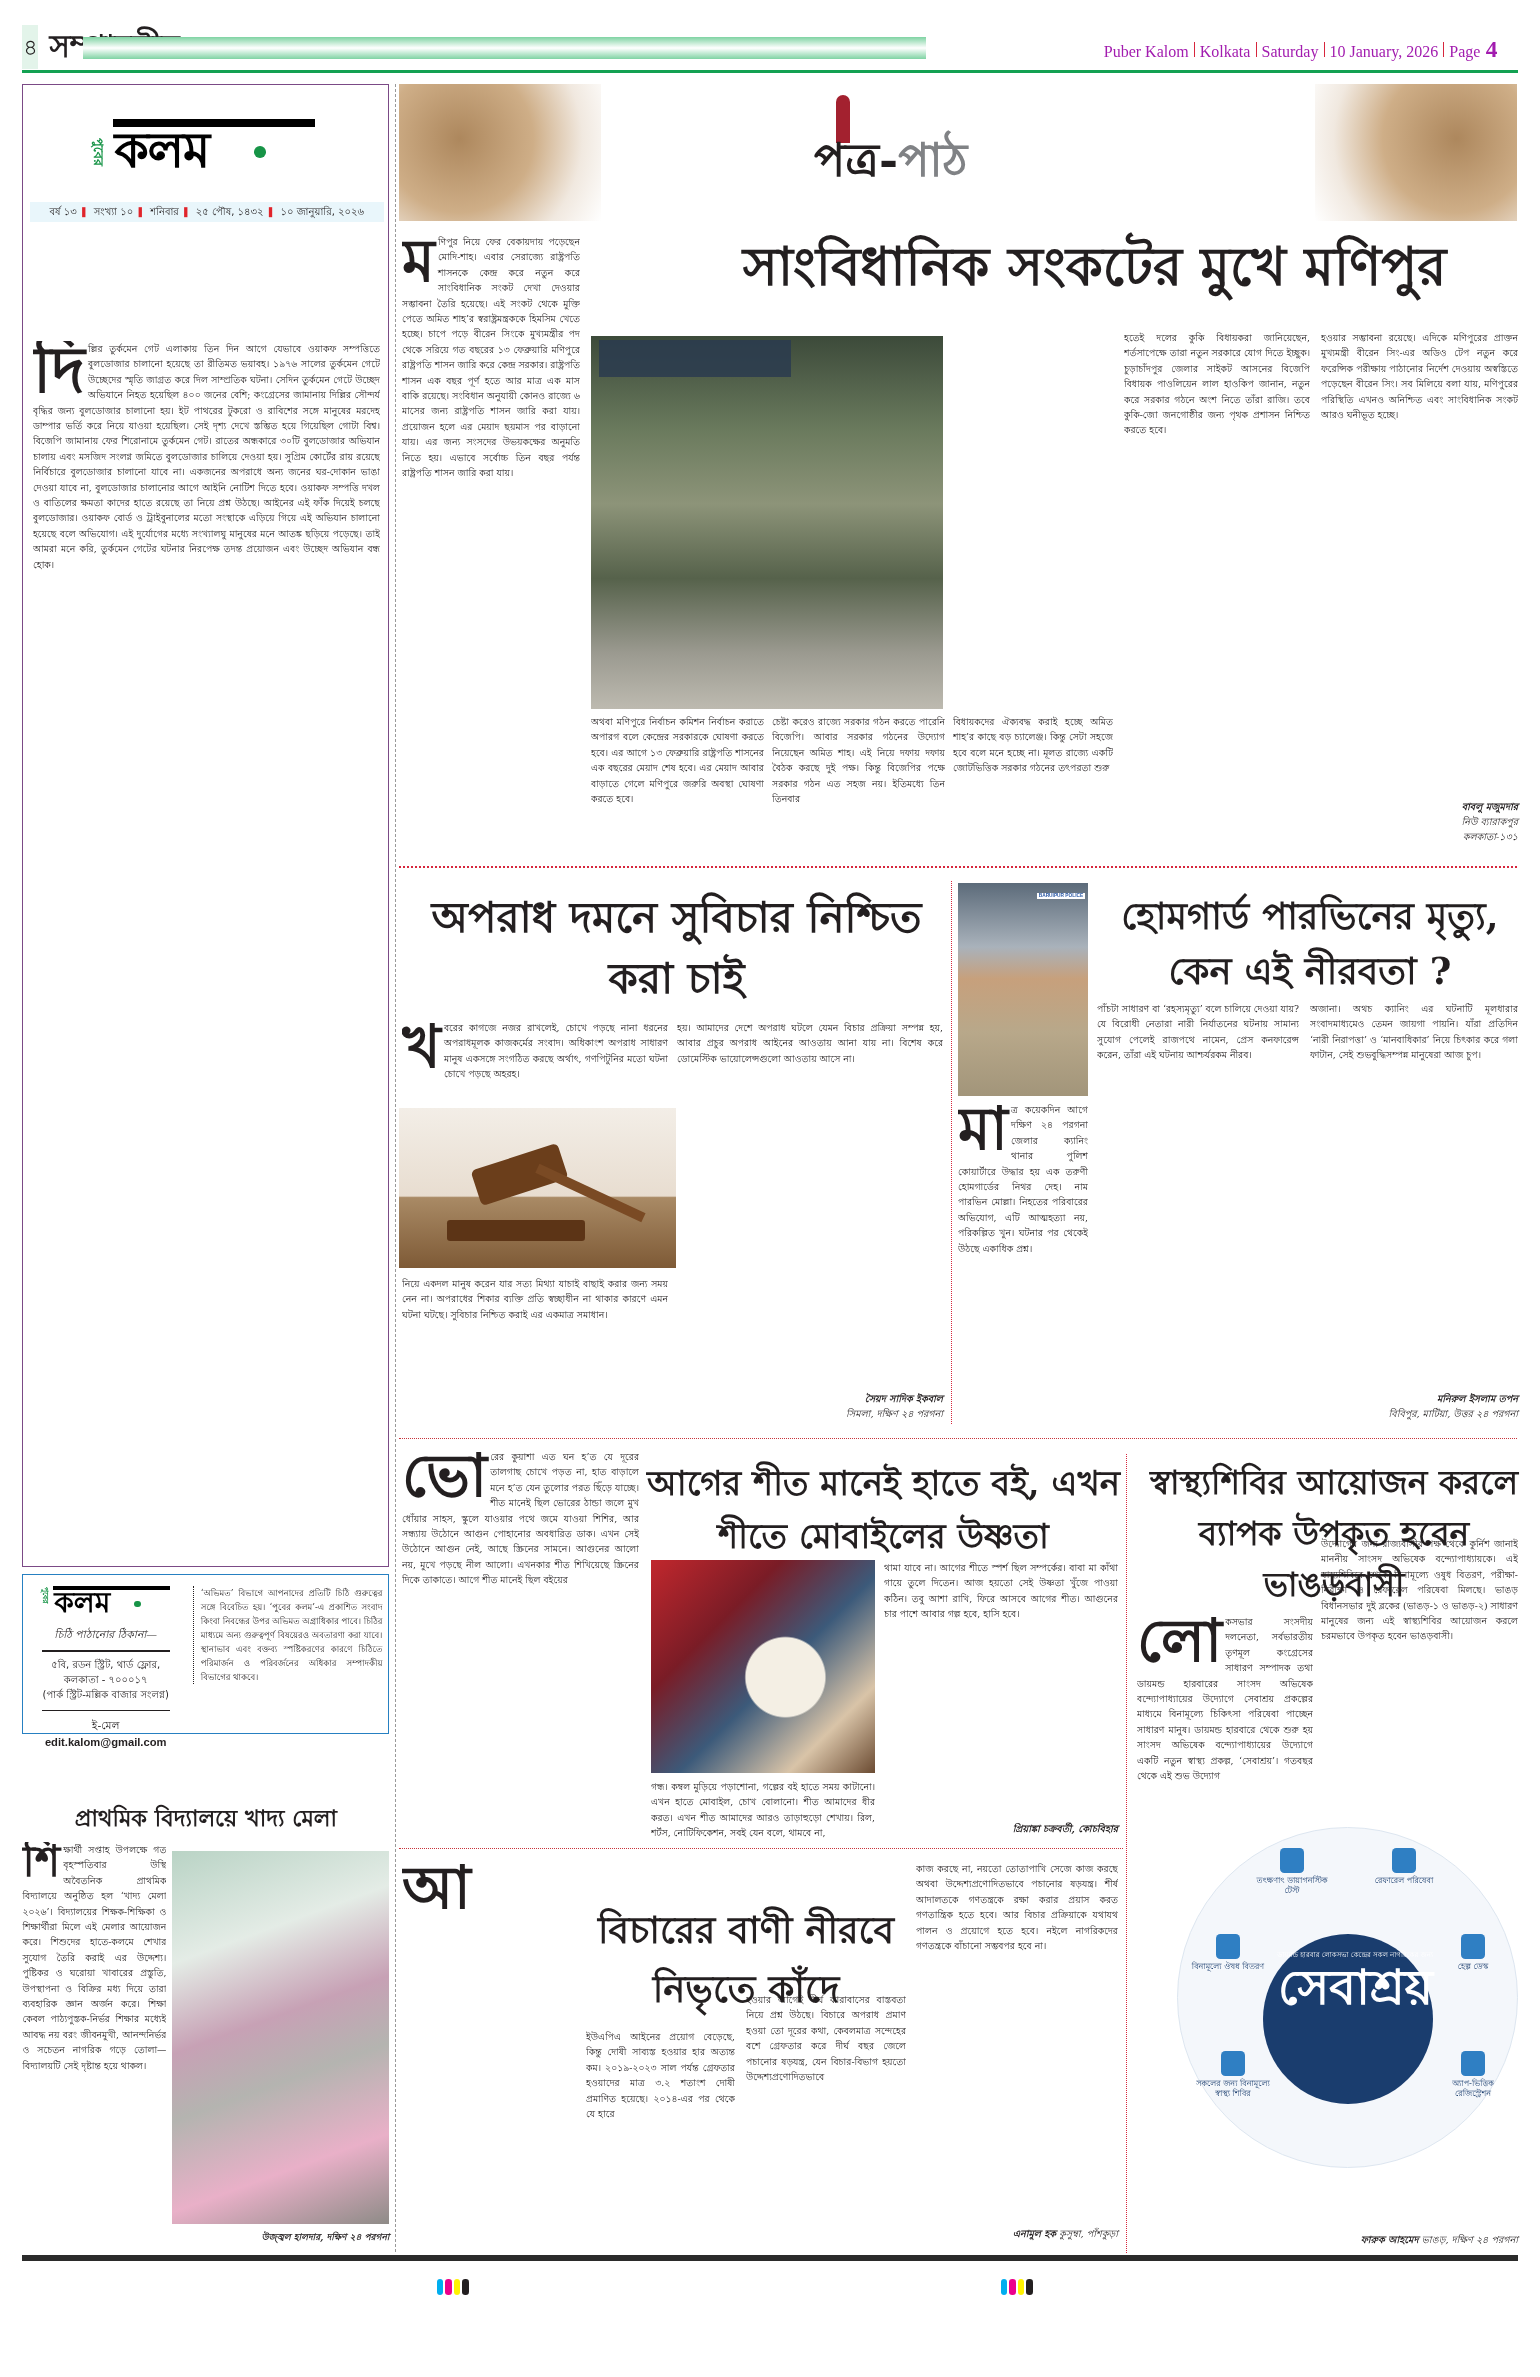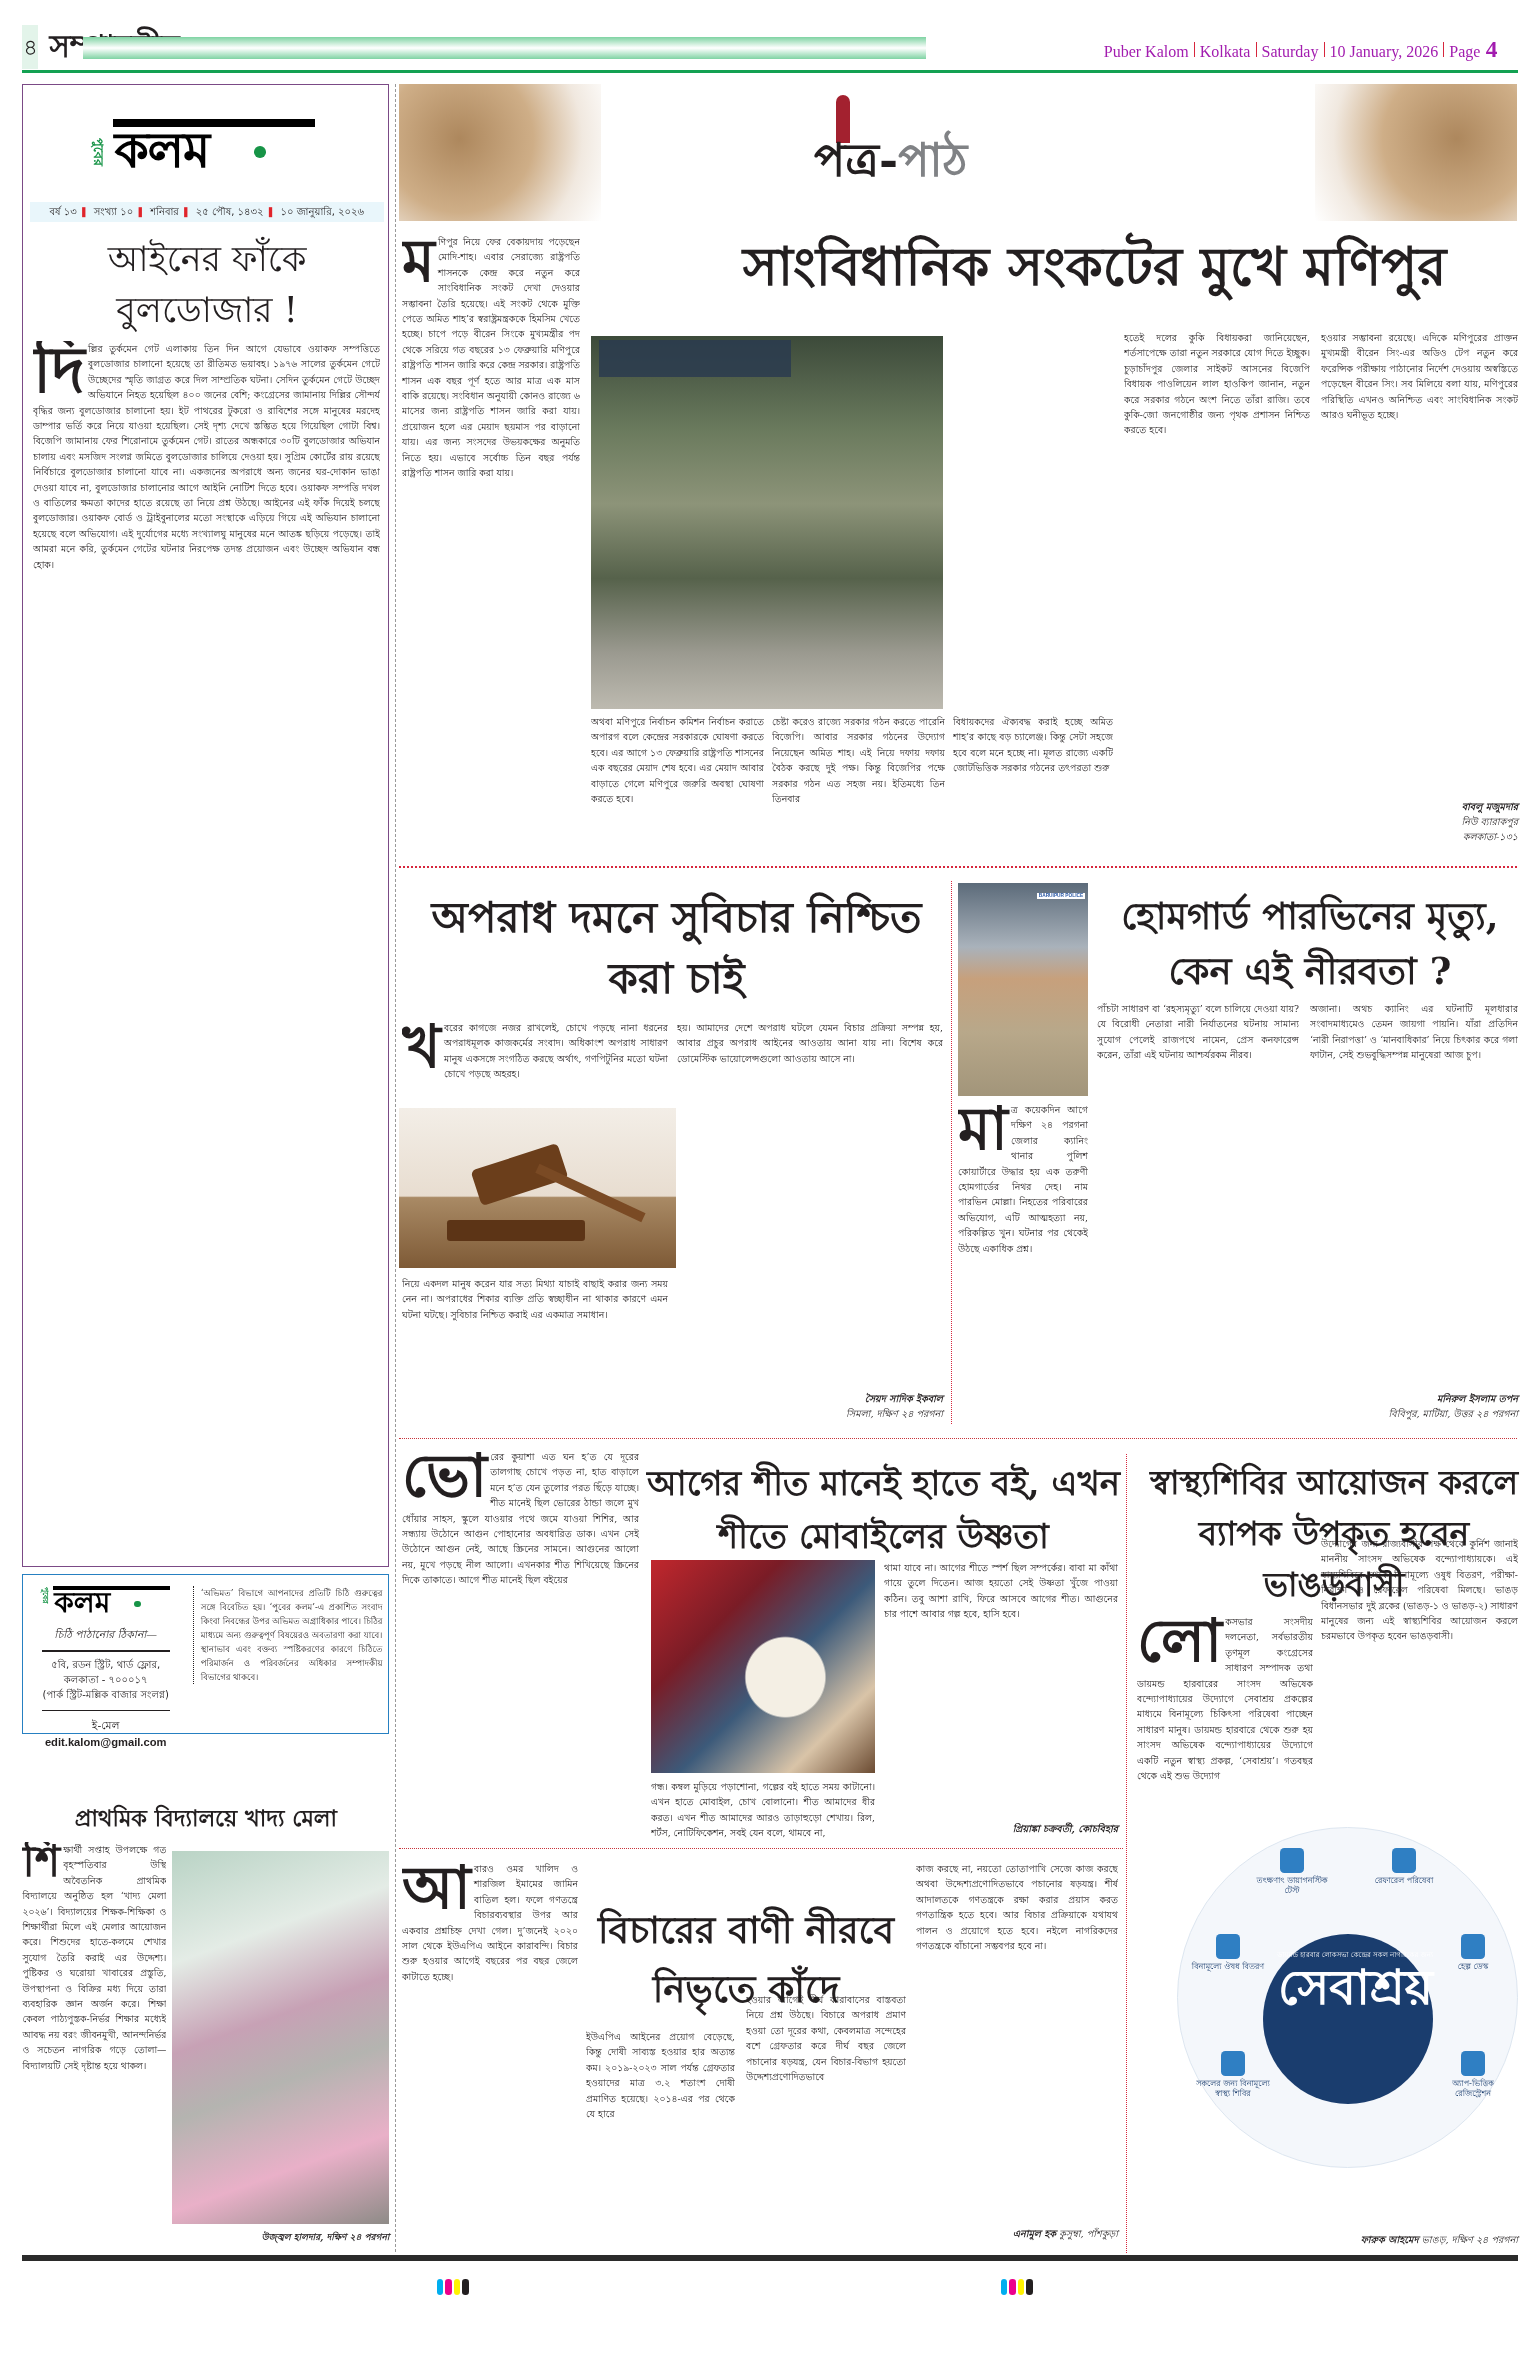--- a/index.html
+++ b/index.html
@@ -167,21 +167,20 @@
       <div class="word">কলম</div>
       <div class="dot"></div>
     </div>
     <div class="dateline">
       <span>বর্ষ ১৩</span><span class="mk">❚</span>
       <span>সংখ্যা ১০</span><span class="mk">❚</span>
       <span>শনিবার</span><span class="mk">❚</span>
       <span>২৫ পৌষ, ১৪৩২</span><span class="mk">❚</span>
       <span>১০ জানুয়ারি, ২০২৬</span>
     </div>
-    <h1 class="lead-head">আইনের ফাঁকে বুলডোজার !</h1>
     <div class="lead-body body">
       <span class="dropcap">দি</span>
       <span>ল্লির তুর্কমেন গেট এলাকায় তিন দিন আগে যেভাবে ওয়াকফ সম্পত্তিতে বুলডোজার চালানো হয়েছে তা রীতিমত ভয়াবহ। ১৯৭৬ সালের তুর্কমেন গেটে উচ্ছেদের স্মৃতি জাগ্রত করে দিল সাম্প্রতিক ঘটনা। সেদিন তুর্কমেন গেটে উচ্ছেদ অভিযানে নিহত হয়েছিল ৪০০ জনের বেশি; কংগ্রেসের জামানায় দিল্লির সৌন্দর্য বৃদ্ধির জন্য বুলডোজার চালানো হয়। ইট পাথরের টুকরো ও রাবিশের সঙ্গে মানুষের মরদেহ ডাম্পার ভর্তি করে নিয়ে যাওয়া হয়েছিল। সেই দৃশ্য দেখে স্তম্ভিত হয়ে গিয়েছিল গোটা বিশ্ব। বিজেপি জামানায় ফের শিরোনামে তুর্কমেন গেট। রাতের অন্ধকারে ৩০টি বুলডোজার অভিযান চালায় এবং মসজিদ সংলগ্ন জমিতে বুলডোজার চালিয়ে দেওয়া হয়। সুপ্রিম কোর্টের রায় রয়েছে নির্বিচারে বুলডোজার চালানো যাবে না। একজনের অপরাধে অন্য জনের ঘর-দোকান ভাঙা দেওয়া যাবে না, বুলডোজার চালানোর আগে আইনি নোটিশ দিতে হবে। ওয়াকফ সম্পত্তি দখল ও বাতিলের ক্ষমতা কাদের হাতে রয়েছে তা নিয়ে প্রশ্ন উঠছে। আইনের এই ফাঁক দিয়েই চলছে বুলডোজার। ওয়াকফ বোর্ড ও ট্রাইবুনালের মতো সংস্থাকে এড়িয়ে গিয়ে এই অভিযান চালানো হয়েছে বলে অভিযোগ। এই দুর্যোগের মধ্যে সংখ্যালঘু মানুষের মনে আতঙ্ক ছড়িয়ে পড়েছে। তাই আমরা মনে করি, তুর্কমেন গেটের ঘটনার নিরপেক্ষ তদন্ত প্রয়োজন এবং উচ্ছেদ অভিযান বন্ধ হোক।</span>
     </div>
   </div>
 
   <div class="addr-box">
     <div class="addr-left">
       <div class="mini-logo">
         <div class="side">পুবের</div>
@@ -312,21 +311,20 @@
     <div class="big">সেবাশ্রয়</div>
   </div>
 </div>
 <div class="byline" style="left:1321px;top:2232px;width:197px;">
   <span class="nm">ফারুক আহমেদ</span>
   <span>ভাঙড়, দক্ষিণ ২৪ পরগনা</span>
 </div>
 
 <div class="col body" style="left:402px;top:1861px;width:176px;height:389px;">
   <span class="dropcap">আ</span>
-  <span>বারও ওমর খালিদ ও শারজিল ইমামের জামিন বাতিল হল। ফলে গণতন্ত্রে বিচারব্যবস্থার উপর আর একবার প্রশ্নচিহ্ন দেখা গেল। দু’জনেই ২০২০ সাল থেকে ইউএপিএ আইনে কারাবন্দি। বিচার শুরু হওয়ার আগেই বছরের পর বছর জেলে কাটাতে হচ্ছে।</span>
 </div>
 <h1 class="justice-head">বিচারের বাণী নীরবে নিভৃতে কাঁদে</h1>
 <div class="col body" style="left:586px;top:2029px;width:149px;height:224px;">ইউএপিএ আইনের প্রয়োগ বেড়েছে, কিন্তু দোষী সাব্যস্ত হওয়ার হার অত্যন্ত কম। ২০১৯-২০২৩ সাল পর্যন্ত গ্রেফতার হওয়াদের মাত্র ৩.২ শতাংশ দোষী প্রমাণিত হয়েছে। ২০১৪-এর পর থেকে যে হারে</div>
 <div class="col body" style="left:746px;top:1992px;width:160px;height:224px;">হওয়ার আগেই দীর্ঘ কারাবাসের বাস্তবতা নিয়ে প্রশ্ন উঠছে। বিচারে অপরাধ প্রমাণ হওয়া তো দূরের কথা, কেবলমাত্র সন্দেহের বশে গ্রেফতার করে দীর্ঘ বছর জেলে পচানোর ষড়যন্ত্র, যেন বিচার-বিভাগ হয়তো উদ্দেশ্যপ্রণোদিতভাবে</div>
 <div class="col body" style="left:916px;top:1861px;width:202px;height:362px;">কাজ করছে না, নয়তো তোতাপাখি সেজে কাজ করছে অথবা উদ্দেশ্যপ্রণোদিতভাবে পচানোর ষড়যন্ত্র। শীর্ষ আদালতকে গণতন্ত্রকে রক্ষা করার প্রয়াস করত গণতান্ত্রিক হতে হবে। আর বিচার প্রক্রিয়াকে যথাযথ পালন ও প্রয়োগে হতে হবে। নইলে নাগরিকদের গণতন্ত্রকে বাঁচানো সম্ভবপর হবে না।</div>
 <div class="byline" style="left:916px;top:2226px;width:202px;">
   <span class="nm">এনামুল হক</span>
   <span>কুসুম্বা, পাঁশকুড়া</span>
 </div>
 

